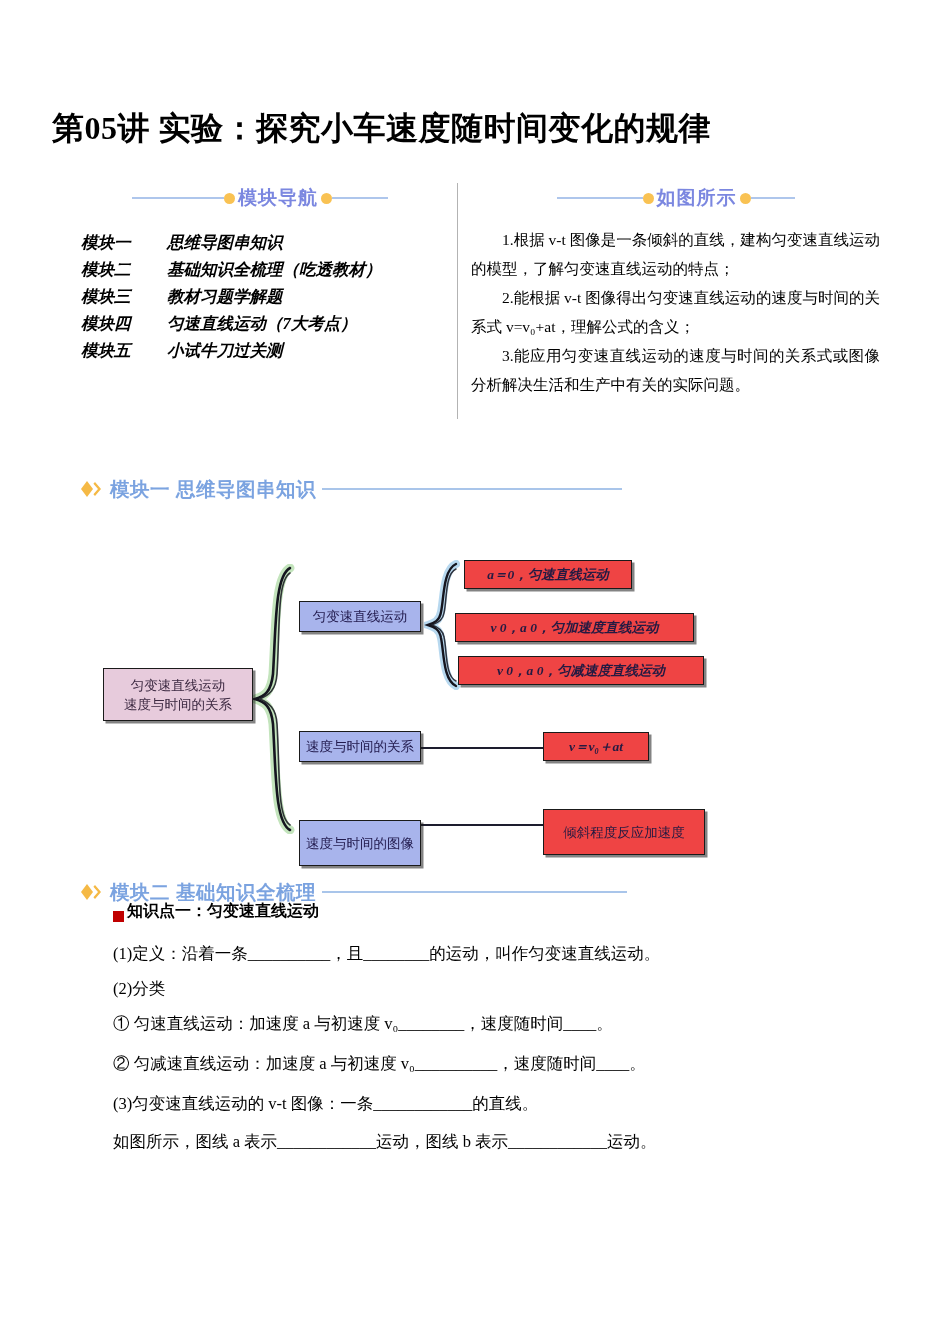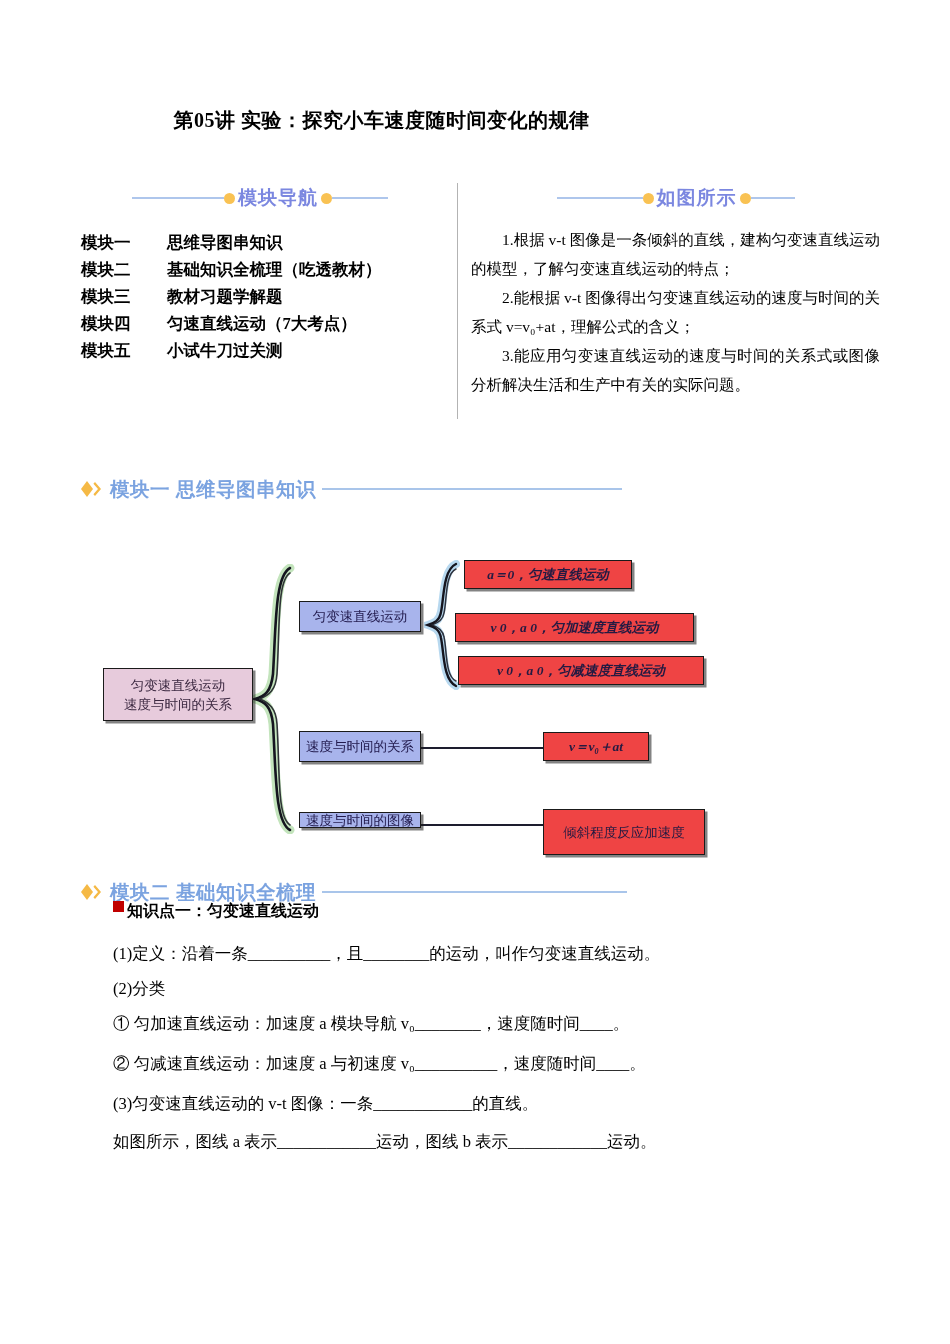--- a/index.html
+++ b/index.html
@@ -17,21 +17,21 @@
   }
 
   
   .page-title {
     position: absolute;
     left: 0;
     top: 107px;
     width: 763px;
     text-align: center;
     font-family: "Liberation Serif", serif;
-    font-size: 20px;
+    font-size: 32px;
     font-weight: bold;
     letter-spacing: 0.5px;
     color: #000;
   }
 
   
   .info-band {
     position: absolute;
     left: 75px;
     top: 183px;
@@ -84,20 +84,21 @@
     color: #7b87e0;
     letter-spacing: 1px;
     white-space: nowrap;
     padding: 0 3px;
   }
 
   
   .mod-list {
     margin-top: 16px;
     padding-left: 6px;
+    font-style: italic;
   }
   .mod-row {
     display: flex;
     font-size: 16.5px;
     font-weight: bold;
     line-height: 27px;
     font-family: "Liberation Serif", serif;
   }
   .mod-row .mod-key {
     width: 86px;
@@ -187,21 +188,21 @@
     line-height: 35px;
     font-family: "Liberation Serif", serif;
   }
   .kp-head {
     position: absolute;
     left: 113px;
     font-size: 16px;
     font-weight: bold;
     font-family: "Liberation Serif", serif;
     display: flex;
-    align-items: flex-start;
+    align-items: flex-end;
     gap: 3px;
   }
   .kp-square {
     width: 11px; height: 11px;
     background: #c00000;
     display: inline-block;
   }
 </style>
 </head>
 <body>
@@ -298,21 +299,21 @@
     <span>匀变速直线运动</span>
     <span>速度与时间的关系</span>
   </div>
 
   <div class="mm-box blue" style="left:214px; top:53px; width:122px; height:31px;">
     <span>匀变速直线运动</span>
   </div>
   <div class="mm-box blue" style="left:214px; top:183px; width:122px; height:31px;">
     <span>速度与时间的关系</span>
   </div>
-  <div class="mm-box blue" style="left:214px; top:264px; width:122px; height:16px;">
+  <div class="mm-box blue" style="left:214px; top:272px; width:122px; height:46px;">
     <span>速度与时间的图像</span>
   </div>
 
   <div class="mm-box purple" style="left:379px; top:12px; width:168px; height:29px;">
     <span class="math">a＝0，匀速直线运动</span>
   </div>
   <div class="mm-box purple" style="left:370px; top:65px; width:239px; height:29px;">
     <span class="math">v  0，a  0，匀加速度直线运动</span>
   </div>
   <div class="mm-box purple" style="left:373px; top:108px; width:246px; height:29px;">
@@ -337,16 +338,16 @@
   <span class="sec-rule" style="width:305px;"></span>
 </div>
 
 <div class="kp-head" style="top:901px;">
   <span class="kp-square"></span>
   <span>知识点一：匀变速直线运动</span>
 </div>
 
 <div class="body-text" style="top:936px;">(1)定义：沿着一条__________，且________的运动，叫作匀变速直线运动。</div>
 <div class="body-text" style="top:971px;">(2)分类</div>
-<div class="body-text" style="top:1006px;">① 匀加速直线运动：加速度 a 模块导航 v₀________，速度随时间____。</div>
+<div class="body-text" style="top:1006px;">① 匀速直线运动：加速度 a 与初速度 v₀________，速度随时间____。</div>
 <div class="body-text" style="top:1046px;">② 匀减速直线运动：加速度 a 与初速度 v₀__________，速度随时间____。</div>
 <div class="body-text" style="top:1086px;">(3)匀变速直线运动的 v-t 图像：一条____________的直线。</div>
 <div class="body-text" style="top:1124px;">如图所示，图线 a 表示____________运动，图线 b 表示____________运动。</div>
 
 </body></html>

